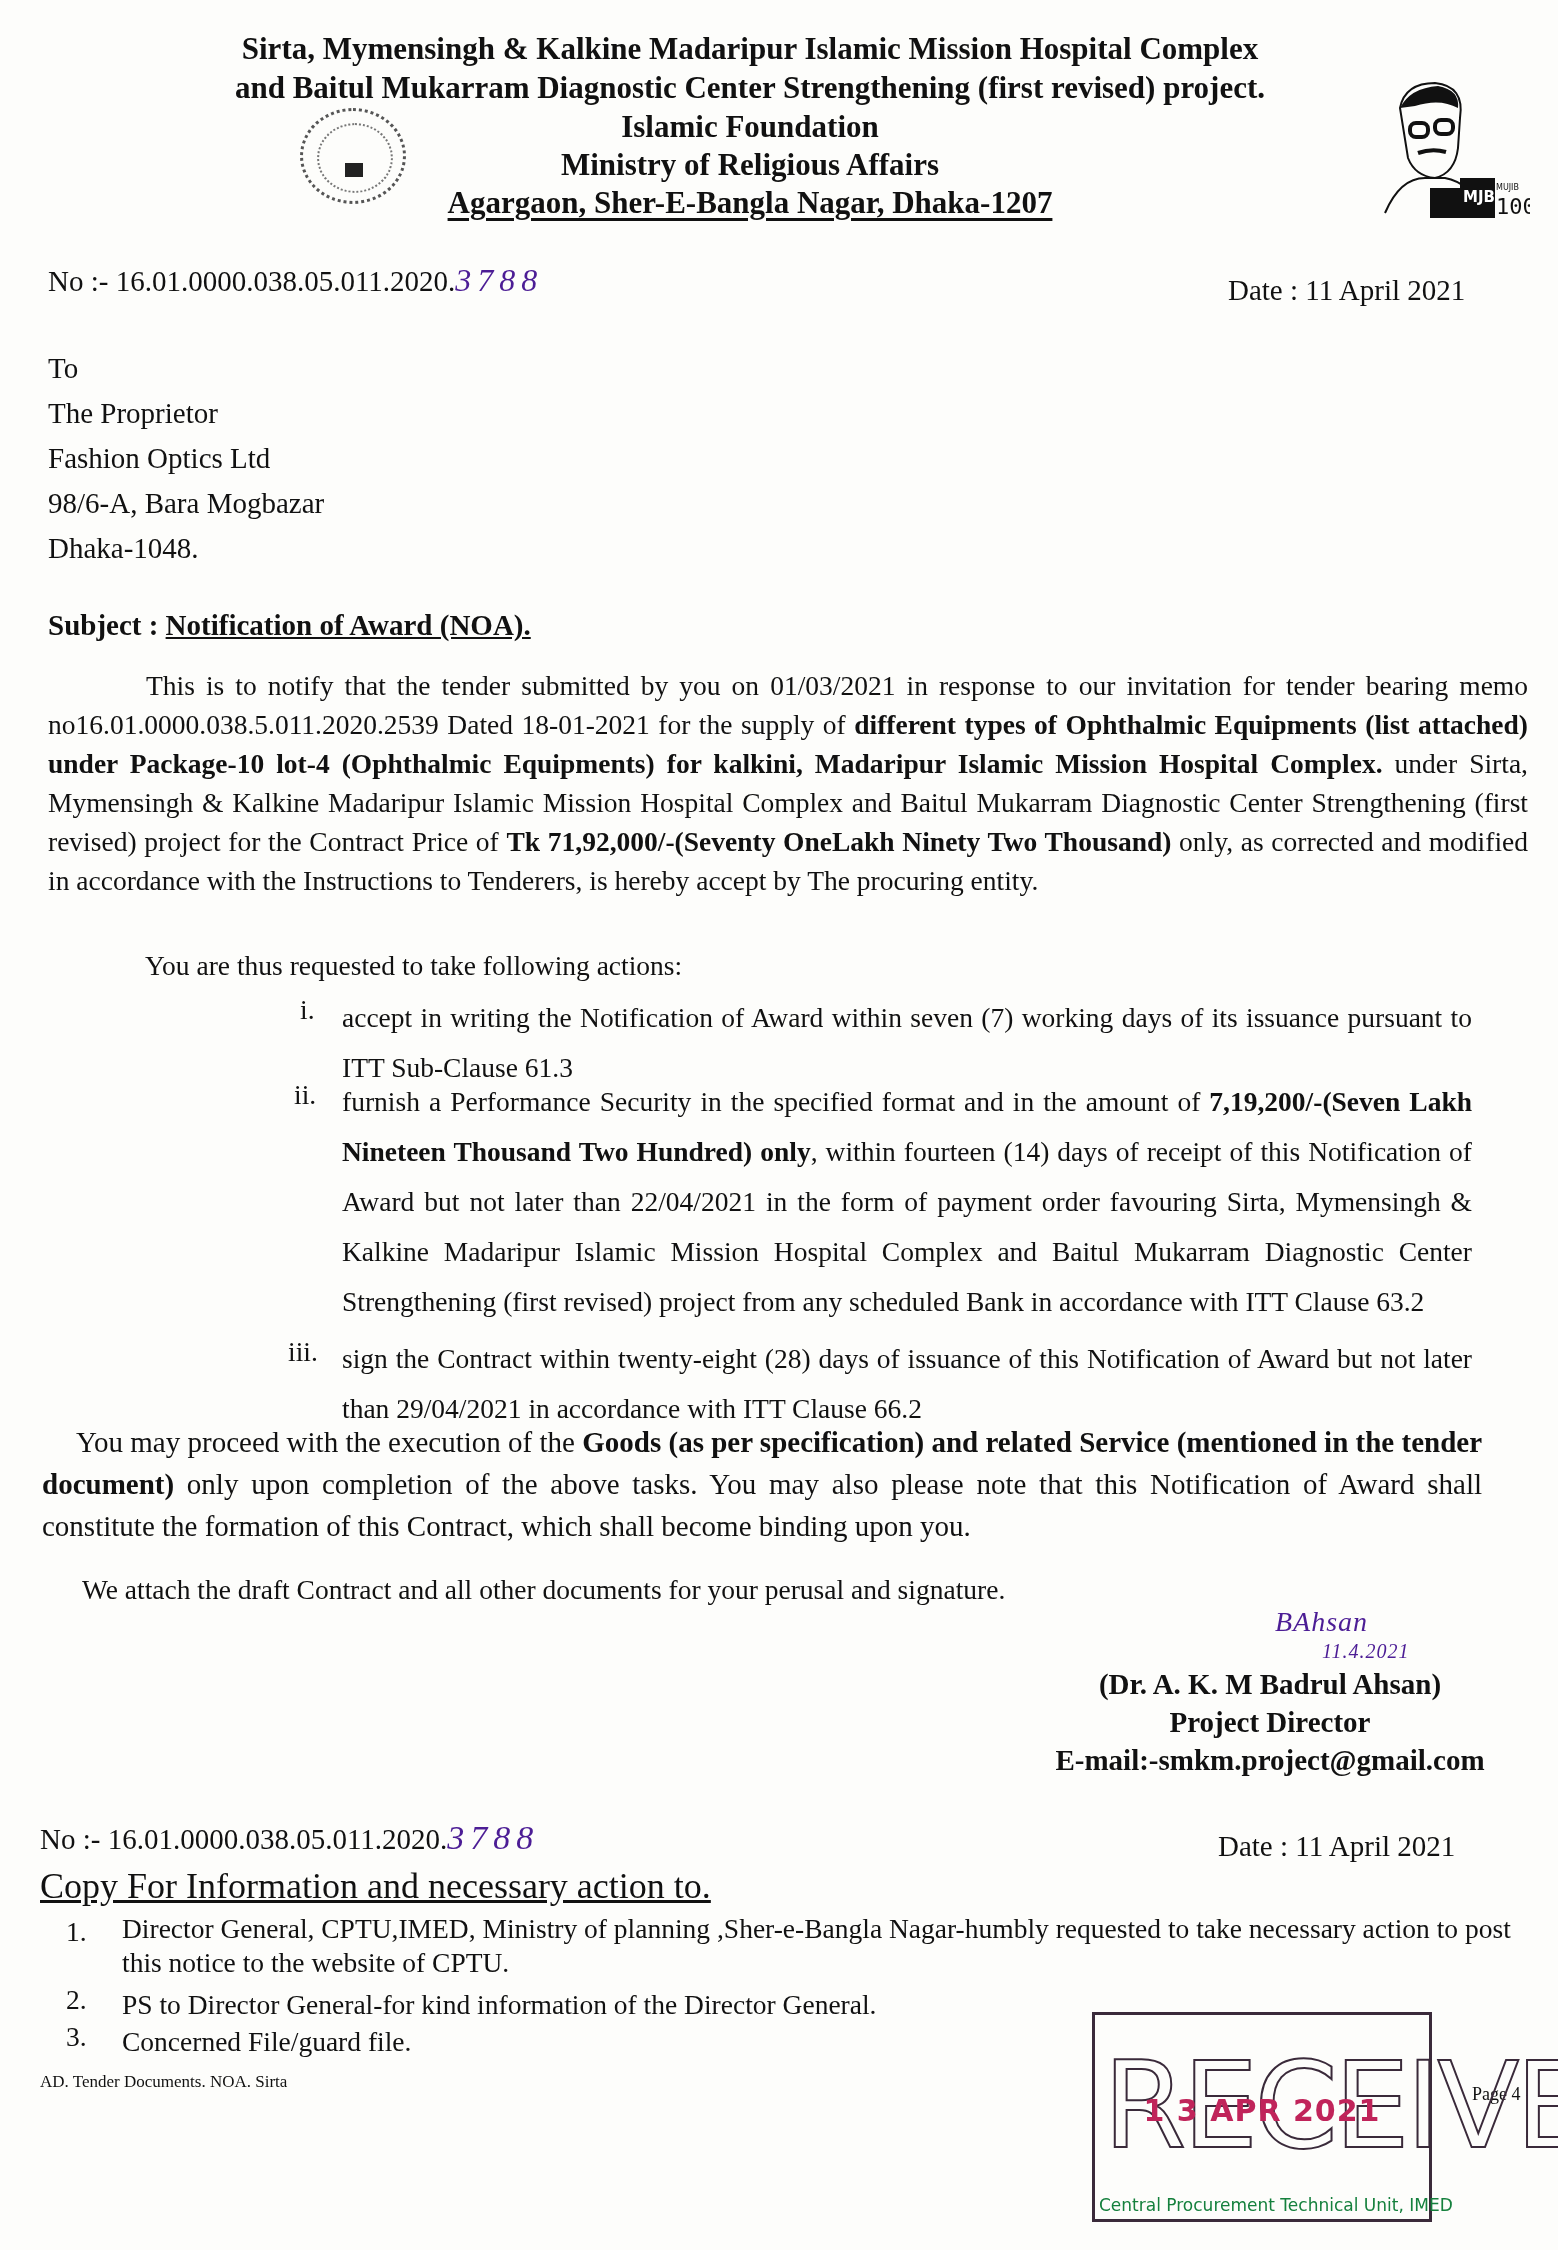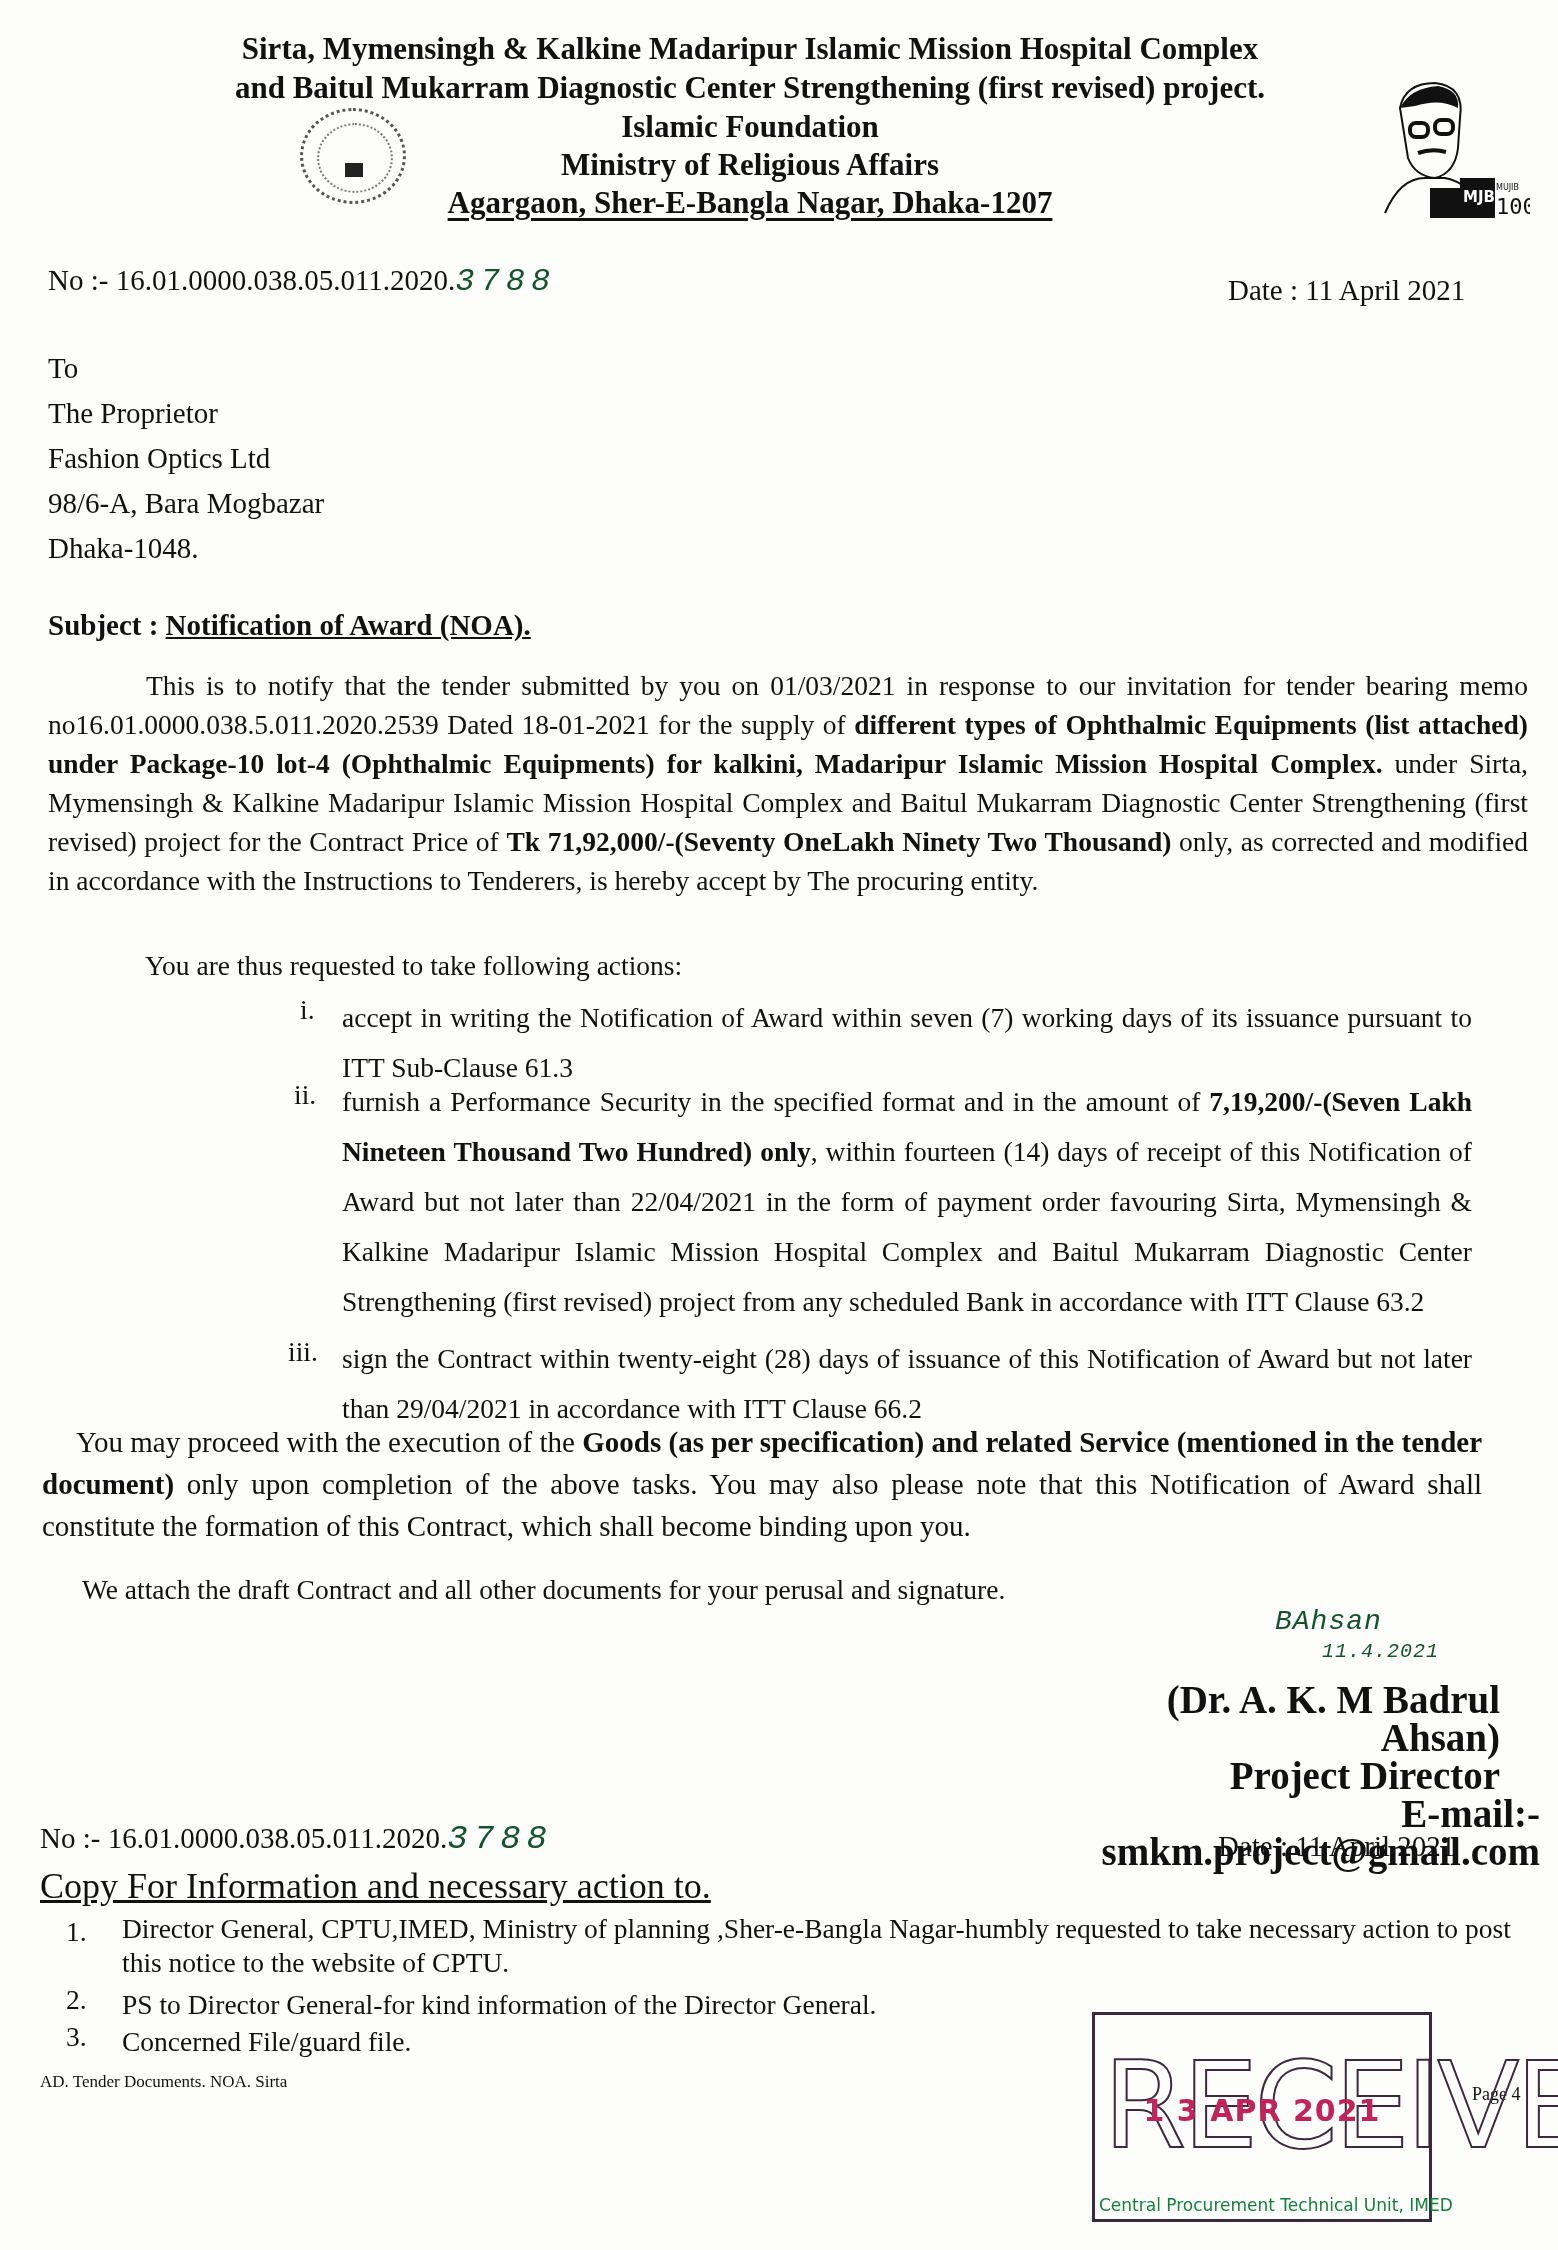--- a/index.html
+++ b/index.html
@@ -15,24 +15,24 @@
   .hdr-line4 { top: 146px; left: 80px; width: 1340px; }
   .hdr-line5 { top: 184px; left: 80px; width: 1340px; text-decoration: underline; text-decoration-thickness: 3px; text-underline-offset: 5px; }
   .seal { left: 300px; top: 108px; width: 106px; height: 96px; border-radius: 50%; border: 3px dotted #555; box-sizing: border-box; }
   .seal-inner { position: absolute; left: 14px; top: 12px; width: 72px; height: 66px; border-radius: 50%; border: 2px dotted #777; }
   .seal-box { position: absolute; left: 42px; top: 52px; width: 18px; height: 14px; background: #222; }
   .portrait { left: 1360px; top: 78px; width: 170px; height: 140px; }
   .t { position: absolute; font-size: 29px; line-height: 36px; white-space: nowrap; }
   .p { position: absolute; font-size: 27.5px; line-height: 39px; text-align: justify; }
   .b { font-weight: bold; }
   .u { text-decoration: underline; }
-  .hand { font-family: Liberation Mono, monospace; font-style: italic; font-weight: 300; color: #14532d; letter-spacing: 6px; }
+  .hand { font-family: Liberation Serif, serif; font-style: italic; font-weight: 300; color: #4c1d95; letter-spacing: 6px; }
   .li { position: absolute; font-size: 27.5px; line-height: 50px; text-align: justify; }
   .li-num { position: absolute; font-size: 27.5px; line-height: 39px; }
-  .sig-block { position: absolute; text-align: right; font-weight: bold; font-size: 39px; line-height: 38px; margin-top: 16px; }
+  .sig-block { position: absolute; text-align: center; font-weight: bold; font-size: 29px; line-height: 38px; }
   .stamp { left: 1092px; top: 2012px; width: 340px; height: 210px; border: 3px solid #3a2a3a; box-sizing: border-box; }
   .stamp-big { position: absolute; left: 8px; top: 16px; font-family: "DejaVu Sans", sans-serif; font-size: 120px; line-height: 150px; color: transparent; -webkit-text-stroke: 2px #3a2a3a; letter-spacing: -4px; white-space: nowrap; }
   .stamp-date { position: absolute; left: 0; width: 100%; top: 78px; text-align: center; font-family: "DejaVu Sans", sans-serif; font-weight: bold; font-size: 30px; color: #c0245a; letter-spacing: 1px; }
   .stamp-foot { position: absolute; left: 4px; bottom: 4px; font-family: "DejaVu Sans", sans-serif; font-size: 17px; color: #15803d; white-space: nowrap; }
 </style>
 </head>
 <body>
 
 <div class="hdr hdr-line1">Sirta, Mymensingh &amp; Kalkine Madaripur Islamic Mission Hospital Complex</div>
 <div class="hdr hdr-line2">and Baitul Mukarram Diagnostic Center Strengthening (first revised) project.</div>

